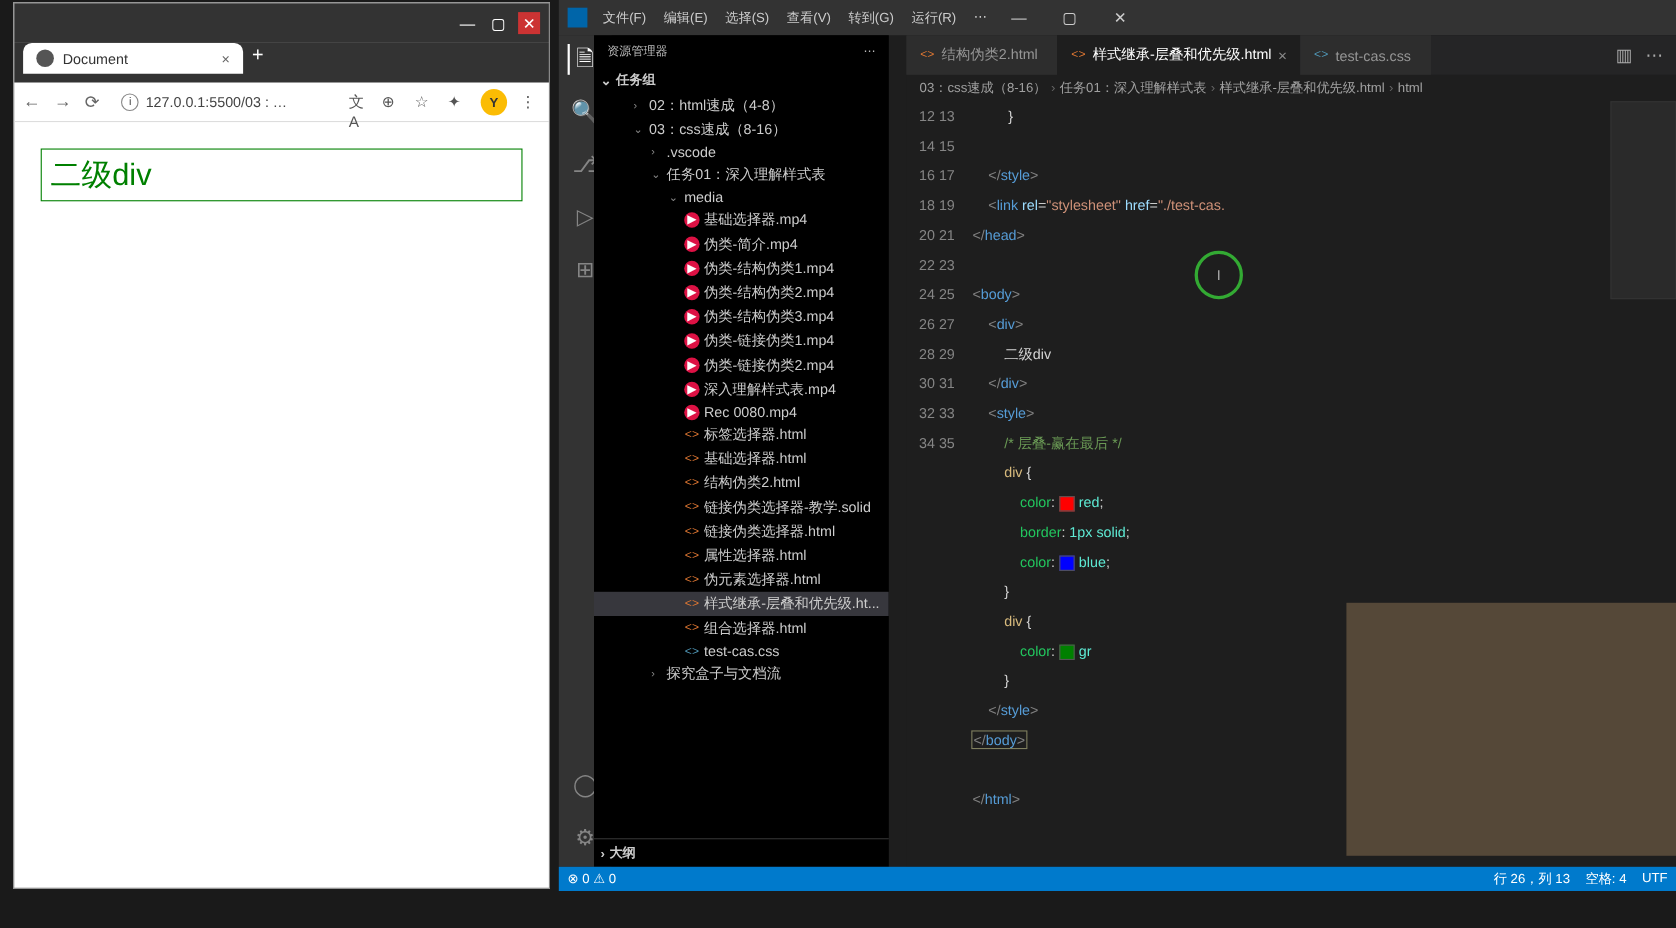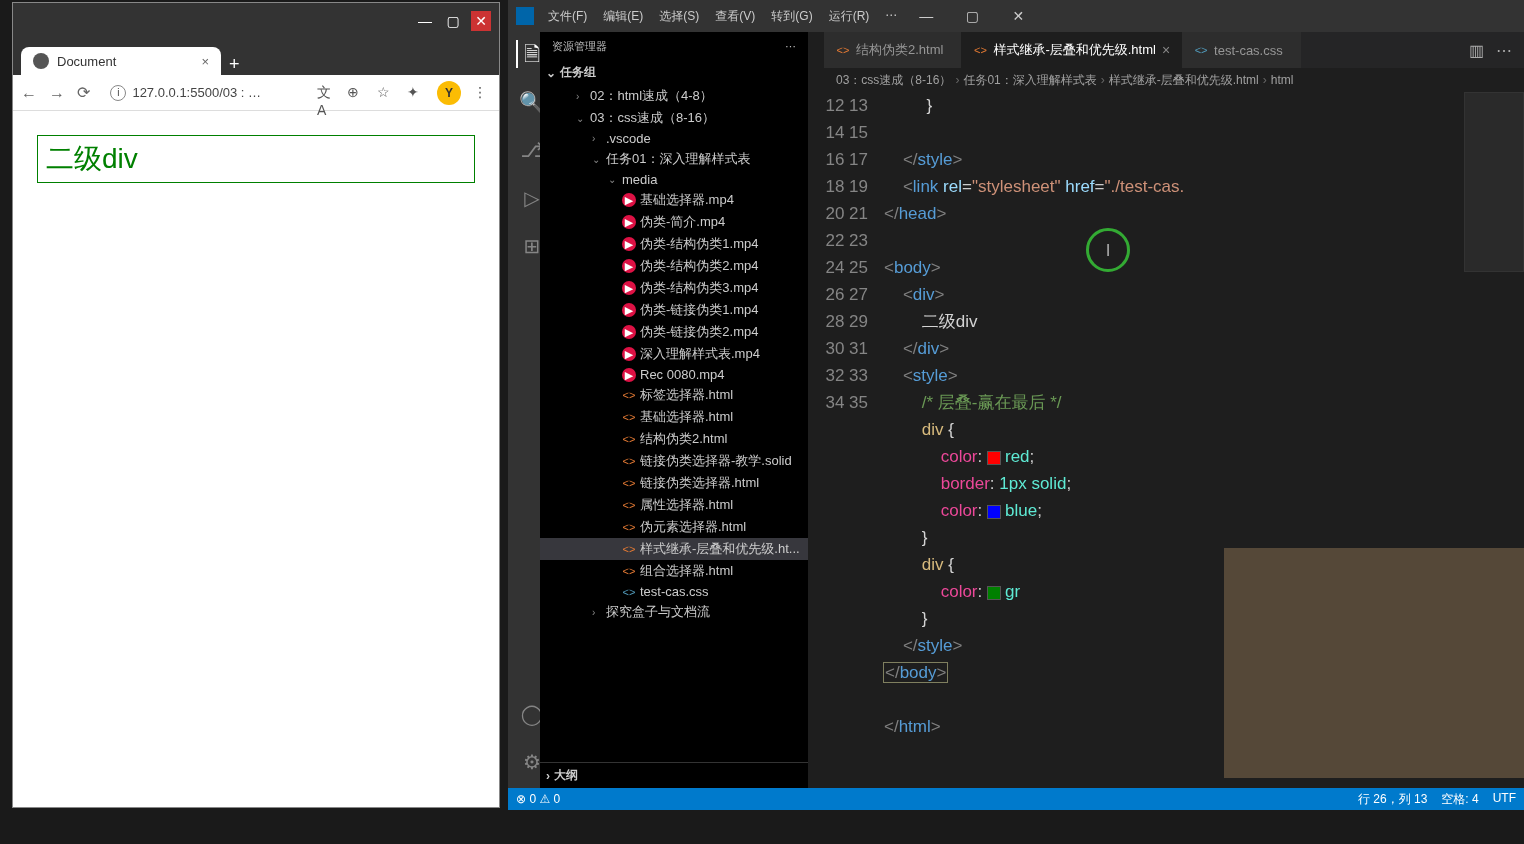--- a/index.html
+++ b/index.html
@@ -1,21 +1,21 @@
 <!DOCTYPE html>
 <html><head>
 <meta charset="utf-8">
 <style>
 *{margin:0;padding:0;box-sizing:border-box;font-family:"Segoe UI",Arial,sans-serif}
 body{width:1524px;height:844px;background:#1a1a1a;position:relative;overflow:hidden}
 .browser{position:absolute;left:12px;top:2px;width:488px;height:806px;background:#fff;border:1px solid #888}
 .btitle{height:36px;background:#333;display:flex;align-items:center;justify-content:flex-end;padding:0 4px}
 .btitle .wbtn{width:20px;height:20px;margin:0 4px;color:#fff;font-size:14px;text-align:center;line-height:20px}
 .btitle .wbtn.close{background:#c33}
-.btabs{height:36px;background:#333;display:flex;align-items:flex-end;padding:0 8px}
+.btabs{height:36px;background:#333;display:flex;align-items:flex-start;padding:0 8px}
 .btab{background:#fff;border-radius:8px 8px 0 0;padding:6px 12px;display:flex;align-items:center;gap:8px;font-size:13px;color:#333;min-width:200px}
 .btab .globe{width:16px;height:16px;background:#555;border-radius:50%}
 .btab .x{margin-left:auto;color:#666}
 .baddtab{color:#fff;margin-left:8px;font-size:18px}
 .btoolbar{height:36px;display:flex;align-items:center;padding:0 8px;gap:12px;border-bottom:1px solid #ddd}
 .btoolbar .navbtn{color:#666;font-size:16px}
 .burl{flex:1;display:flex;align-items:center;gap:6px;font-size:13px;color:#444;padding:4px 8px;border-radius:12px}
 .burl .info{width:16px;height:16px;border:1px solid #888;border-radius:50%;font-size:10px;text-align:center;line-height:14px}
 .btoolbar .ricon{width:18px;height:18px;color:#555;font-size:14px}
 .btoolbar .avatar{width:24px;height:24px;background:#fbbc04;border-radius:50%;color:#333;font-size:12px;text-align:center;line-height:24px;font-weight:bold}
@@ -47,31 +47,31 @@
 .fico.html{color:#e37933}
 .fico.css{color:#519aba}
 .veditor{position:absolute;left:316px;top:32px;right:0;bottom:22px;background:#1e1e1e}
 .vtabs{height:36px;display:flex;align-items:center;background:#252526}
 .vtab{height:36px;padding:0 12px;display:flex;align-items:center;gap:6px;font-size:13px;color:#969696;background:#2d2d2d}
 .vtab.active{background:#1e1e1e;color:#fff}
 .vtab .x{color:#888;font-size:14px}
 .vtabs .ricons{margin-left:auto;display:flex;gap:12px;padding:0 12px;color:#aaa}
 .vbread{height:24px;display:flex;align-items:center;padding:0 12px;font-size:12px;color:#a0a0a0;gap:4px}
 .vbread .sep{color:#666}
-.vcode{position:absolute;top:60px;left:0;right:0;bottom:0;font-family:Consolas,monospace;font-size:17px;line-height:27px;display:flex}
+.vcode{position:absolute;top:60px;left:0;right:0;bottom:0;font-family:Consolas,monospace;font-size:13px;line-height:27px;display:flex}
 .gutter{width:60px;text-align:right;padding-right:16px;color:#858585;user-select:none}
 .codelines{flex:1;position:relative;white-space:pre}
 .minimap{position:absolute;right:0;top:60px;width:60px;height:180px;background:#2a2a2a;border:1px solid #333}
 .tk-tag{color:#569cd6}
 .tk-attr{color:#9cdcfe}
 .tk-str{color:#ce9178}
 .tk-text{color:#d4d4d4}
 .tk-comment{color:#6a9955}
 .tk-sel{color:#d7ba7d}
-.tk-prop{color:#ec4899}
+.tk-prop{color:#22c55e}
 .tk-val{color:#5eead4}
 .tk-punct{color:#808080}
 .swatch{display:inline-block;width:14px;height:14px;border:1px solid #555;vertical-align:middle;margin-right:4px}
 .cursor-ring{position:absolute;left:202px;top:136px;width:44px;height:44px;border:3px solid #3a3;border-radius:50%}
 .cursor-ring::after{content:"I";position:absolute;left:50%;top:50%;transform:translate(-50%,-50%);color:#aaa}
 .vstatus{position:absolute;left:0;bottom:0;right:0;height:22px;background:#007acc;color:#fff;font-size:12px;display:flex;align-items:center;padding:0 8px;gap:14px}
 .vstatus .right{margin-left:auto;display:flex;gap:14px}
 .webcam{position:absolute;right:0;bottom:32px;width:300px;height:230px;background:#554838}
 .hl-box{outline:1px solid #7f7f5f;padding:0 1px}
 </style>

